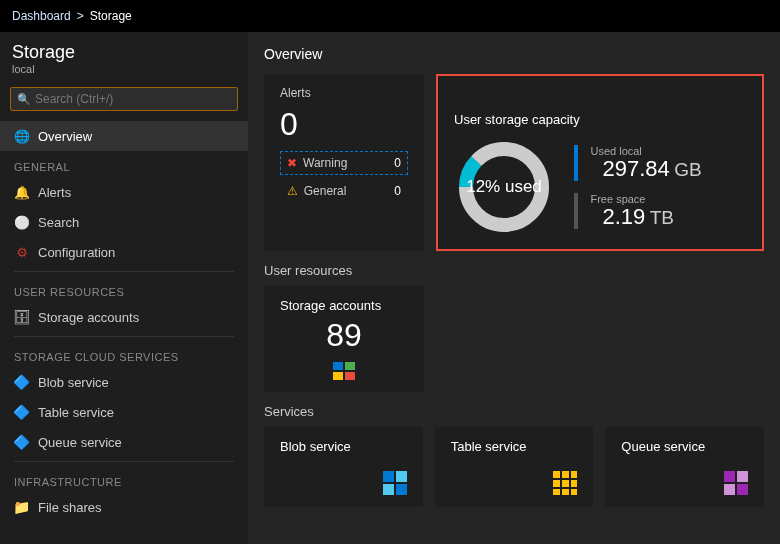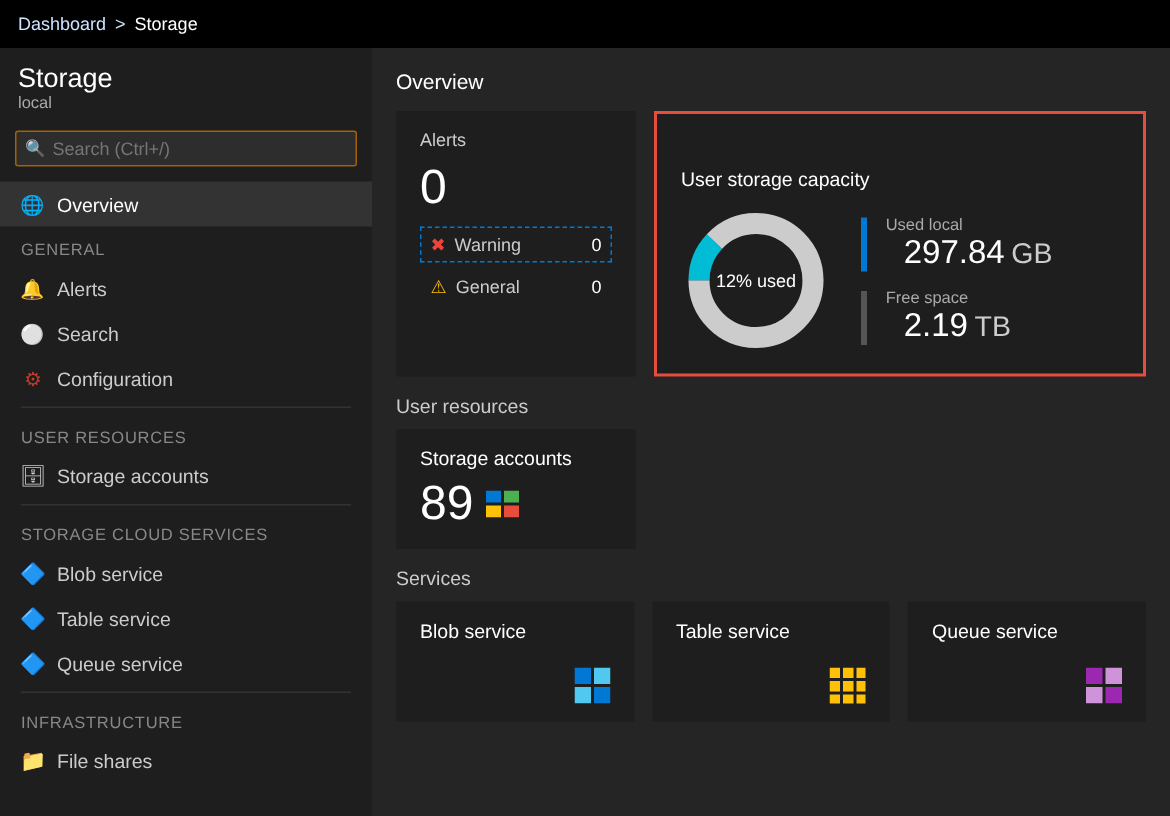--- a/index.html
+++ b/index.html
@@ -211,21 +211,21 @@
       position: relative;
       width: 100px;
       height: 100px;
       flex-shrink: 0;
     }
     .donut-label {
       position: absolute;
       top: 50%;
       left: 50%;
       transform: translate(-50%, -50%);
-      font-size: 12px;
+      font-size: 17px;
       color: #fff;
       text-align: right;
       white-space: nowrap;
     }
 
     .capacity-stats {
       display: flex;
       flex-direction: column;
       gap: 12px;
     }
@@ -277,20 +277,21 @@
     .storage-accounts-card .card-label {
       font-size: 13px;
       font-weight: 500;
       color: #fff;
       margin-bottom: 4px;
     }
     .storage-accounts-count-row {
       display: flex;
       align-items: center;
       gap: 8px;
+      flex-direction: column;
     }
     .storage-accounts-num {
       font-size: 32px;
       font-weight: 300;
       color: #fff;
     }
 
     
     .services-grid {
       display: flex;

